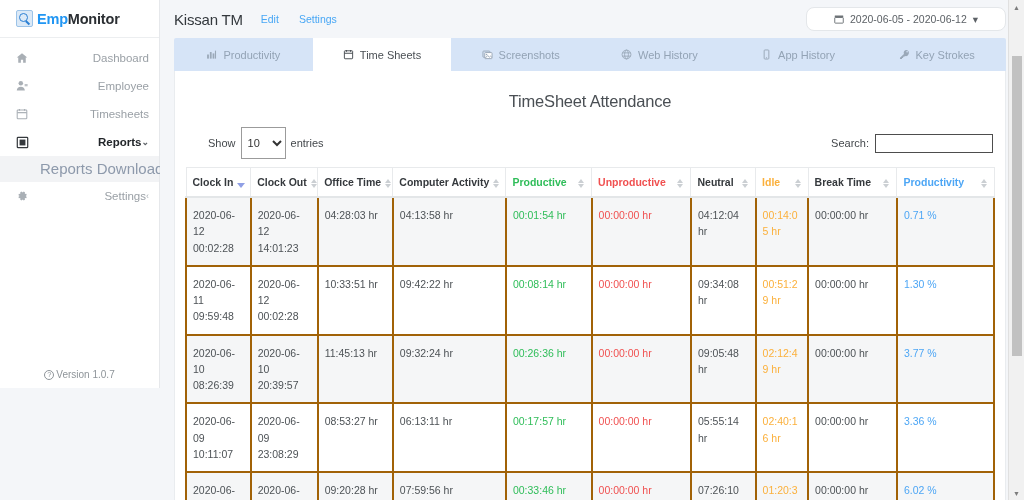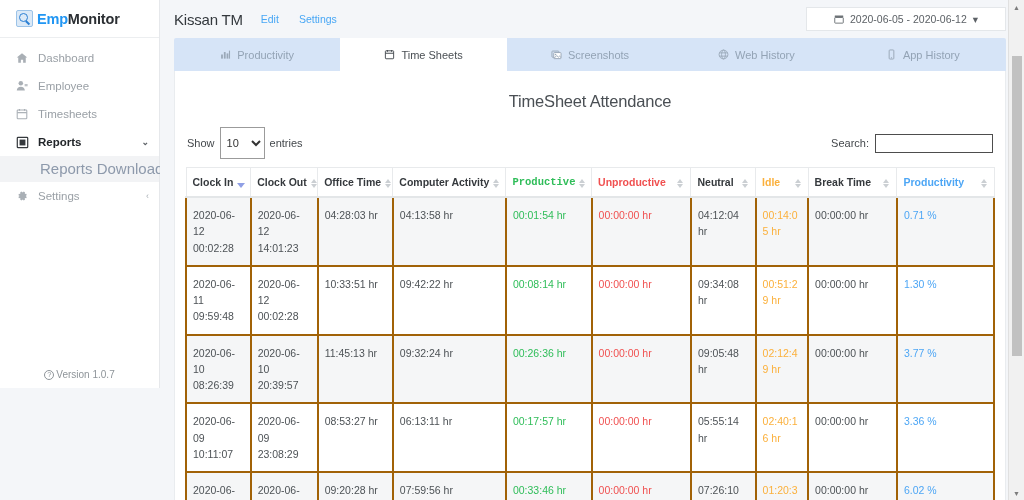--- a/index.html
+++ b/index.html
@@ -56,21 +56,21 @@
     left: 9px; top: 9px;
     width: 5px; height: 1.6px;
     background: #2a7fd4;
     transform: rotate(45deg);
     transform-origin: left center;
   }
   .brand-text { font-size: 14.5px; letter-spacing: -.2px; white-space: nowrap; }
   .brand-emp { color: #2196f3; font-weight: 700; }
   .brand-monitor { color: #2b2f33; font-weight: 700; }
 
-  .nav { padding-top: 6px; }
+  .nav { padding-top: 6px; text-align: right; }
   .nav-item {
     display: flex;
     align-items: center;
     height: 28px;
     padding: 0 10px 0 14px;
     font-size: 11.5px;
     color: #9aa0a6;
     cursor: pointer;
     position: relative;
   }
@@ -144,21 +144,21 @@
   .topbar-link {
     font-size: 10.5px;
     color: #48a7f5;
     margin-right: 20px;
     cursor: pointer;
   }
   .topbar-spacer { flex: 1 1 auto; }
   .daterange {
     background: #fff;
     border: 1px solid #e4e7ea;
-    border-radius: 0;
+    border-radius: 8px;
     height: 24px;
     display: flex;
     align-items: center;
     padding: 0 10px;
     font-size: 10.5px;
     color: #5c6166;
     gap: 6px;
     cursor: pointer;
     min-width: 200px;
     justify-content: center;
@@ -211,21 +211,21 @@
     letter-spacing: -.2px;
   }
   .table-controls {
     display: flex;
     align-items: center;
     padding: 0 2px;
     margin-bottom: 8px;
     font-size: 11px;
     color: #44484c;
   }
-  .show-entries { display: flex; align-items: center; gap: 5px; }
+  .show-entries { display: flex; align-items: center; gap: 5px; margin-left: 21px; }
   .show-entries select {
     font-family: "Liberation Sans", sans-serif;
     font-size: 11px;
     padding: 1px 2px;
     border: 1px solid #9b9b9b;
     background: #fff;
     color: #333;
     height: 32px;
   }
   .ctrl-spacer { flex: 1 1 auto; }
@@ -279,21 +279,21 @@
     line-height: 1.55;
     word-break: break-word;
   }
   table.dt tbody tr.odd td { background: #f5f6f7; }
   table.dt tbody tr.even td { background: #ffffff; }
 
   .c-green { color: #2fbd59 !important; }
   .c-red { color: #f05050 !important; }
   .c-yellow { color: #fbb03b !important; }
   .c-blue { color: #4da6f5 !important; }
-  th.h-green { color: #2fbd59 !important; font-family: Liberation Mono, monospace; }
+  th.h-green { color: #2fbd59 !important; }
   th.h-red { color: #f05050 !important; }
   th.h-yellow { color: #fbb03b !important; margin-left: 19px; }
   th.h-blue { color: #4da6f5 !important; }
 
   
   .scrollbar {
     position: absolute;
     top: 0; right: 0;
     width: 16px; height: 500px;
     background: #f1f1f1;
@@ -466,20 +466,28 @@
         <div class="tab">
           <span class="tab-ico">
             <svg width="11" height="11" viewBox="0 0 16 16" fill="none" stroke="currentColor" stroke-width="1.4">
               <rect x="4.6" y="1.4" width="6.8" height="13.2" rx="1.2"></rect>
                 <path d="M7.2 12.8h1.6"></path>
             </svg>
           </span>
           <span>App History</span>
         </div>
 
+        <div class="tab">
+          <span class="tab-ico">
+            <svg width="11" height="11" viewBox="0 0 16 16" fill="currentColor">
+                <path d="M10.8 1.4a4 4 0 0 0-3.6 5.7L1.4 12.9v1.7h3v-1.6h1.6v-1.6h1.6l1.1-1.1a4 4 0 1 0 2.1-8.9zm1 3.8a1.2 1.2 0 1 1 0-2.4 1.2 1.2 0 0 1 0 2.4z"></path>
+              </svg>
+          </span>
+          <span>Key Strokes</span>
+        </div>
 
       </div>
     </div>
 
     <div class="card">
       <h2 class="card-title">TimeSheet Attendance</h2>
 
       <div class="table-controls">
         <div class="show-entries">
           <span>Show</span>

